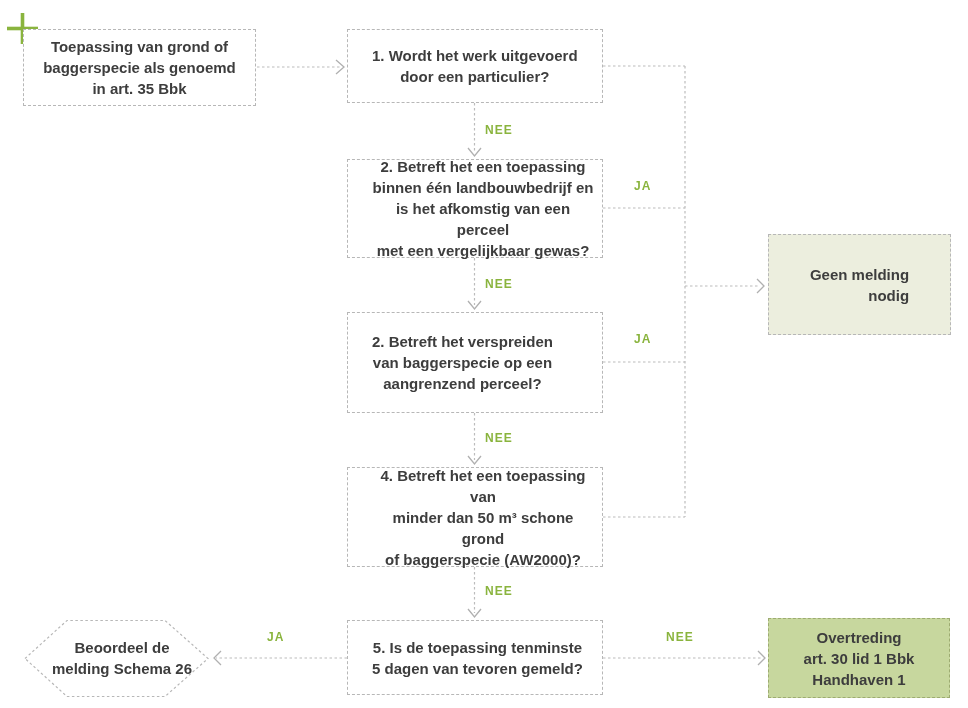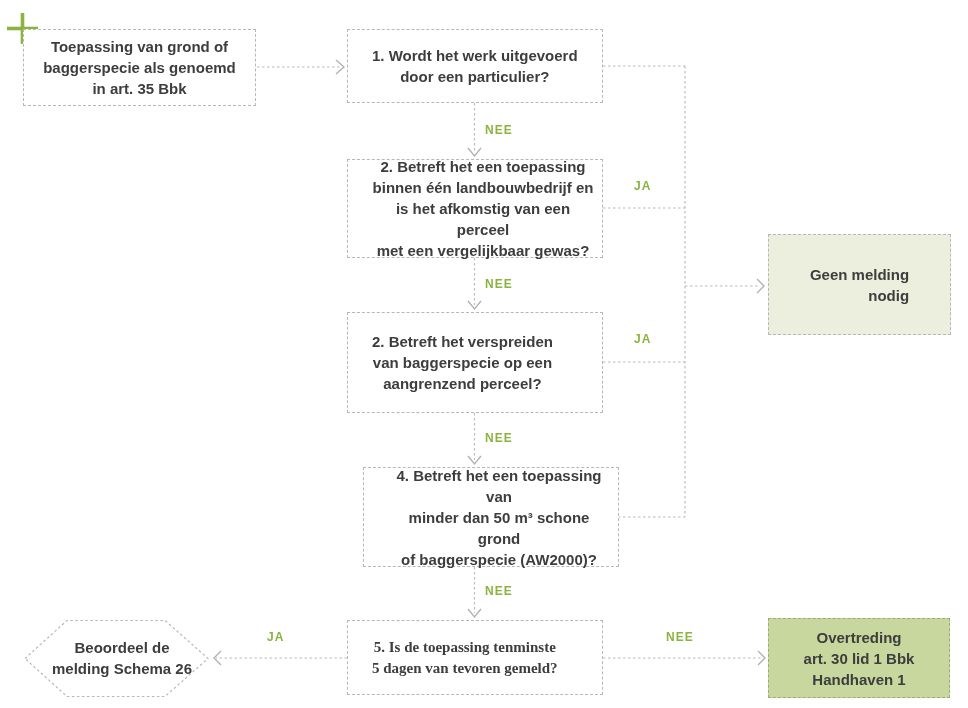--- a/index.html
+++ b/index.html
@@ -109,25 +109,25 @@
 
   <div class="node question" style="left:347px; top:159px; width:256px; height:99px;">2. Betreft het een toepassing
 binnen één landbouwbedrijf en
 is het afkomstig van een perceel
 met een vergelijkbaar gewas?</div>
 
   <div class="node question" style="left:347px; top:312px; width:256px; height:101px;">2. Betreft het verspreiden
 van baggerspecie op een
 aangrenzend perceel?</div>
 
-  <div class="node question" style="left:363px; top:467px; width:256px; height:100px;">4. Betreft het een toepassing van
+  <div class="node question" style="left:347px; top:467px; width:256px; height:100px;">4. Betreft het een toepassing van
 minder dan 50 m³ schone grond
 of baggerspecie (AW2000)?</div>
 
-  <div class="node question" style="left:347px; top:620px; width:256px; height:75px;font-family:Liberation Serif, serif;">5. Is de toepassing tenminste
+  <div class="node question" style="left:347px; top:620px; width:256px; height:75px;">5. Is de toepassing tenminste
 5 dagen van tevoren gemeld?</div>
 
   <div class="node outcome-light" style="left:768px; top:234px; width:183px; height:101px;">Geen melding
 nodig</div>
 
   <div class="node outcome-green" style="left:768px; top:618px; width:182px; height:80px;">Overtreding
 art. 30 lid 1 Bbk
 Handhaven 1</div>
 
   <div class="hex-text">Beoordeel de

